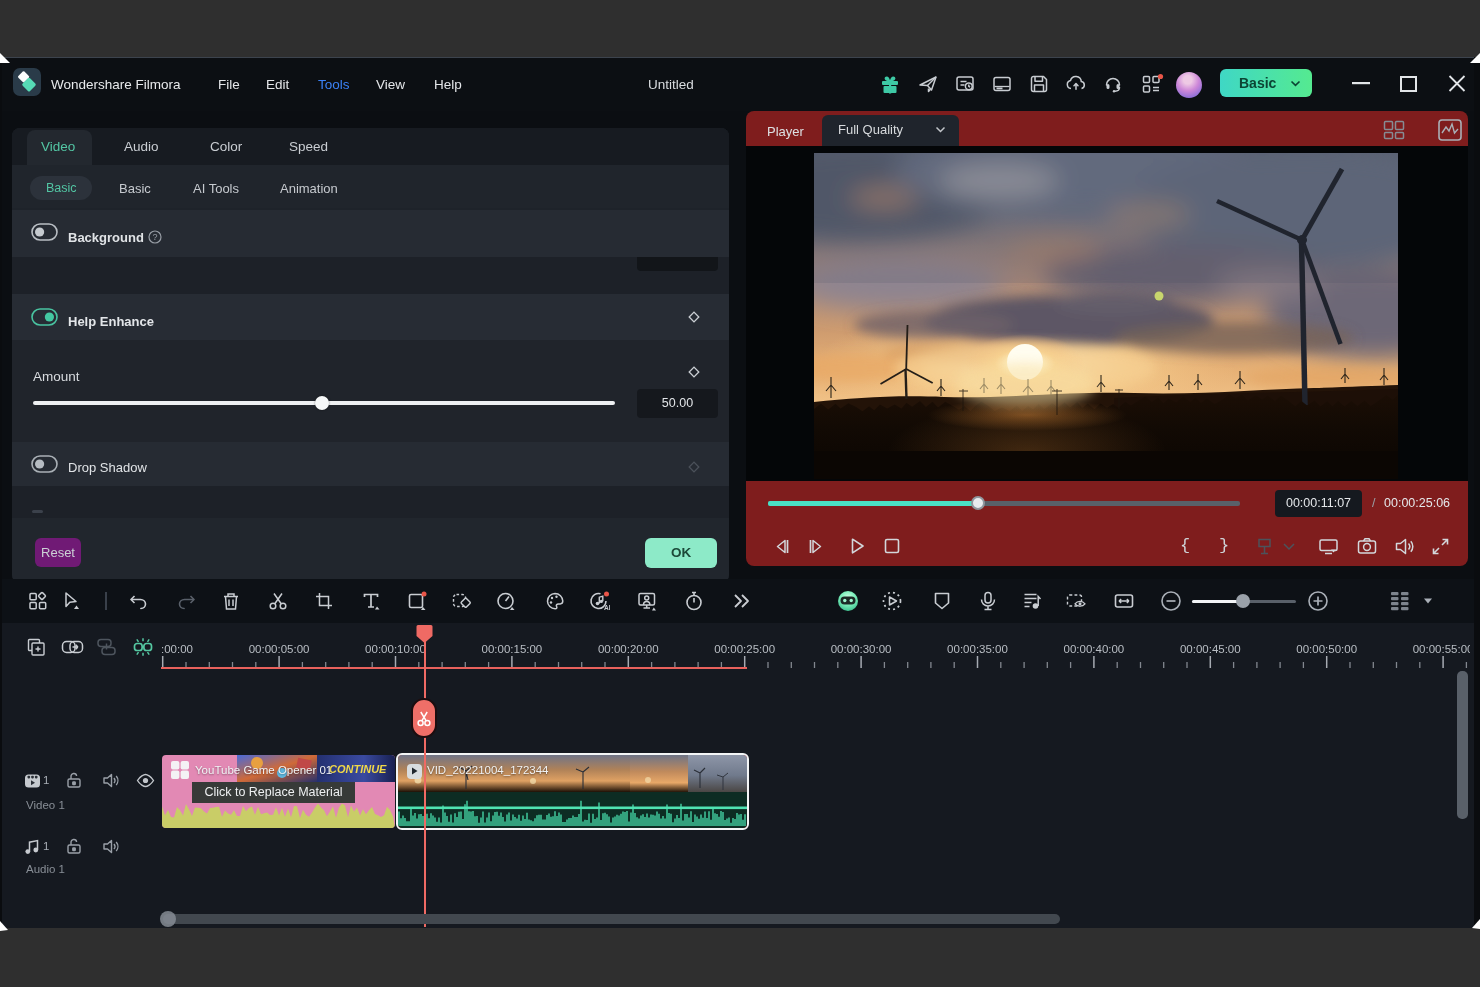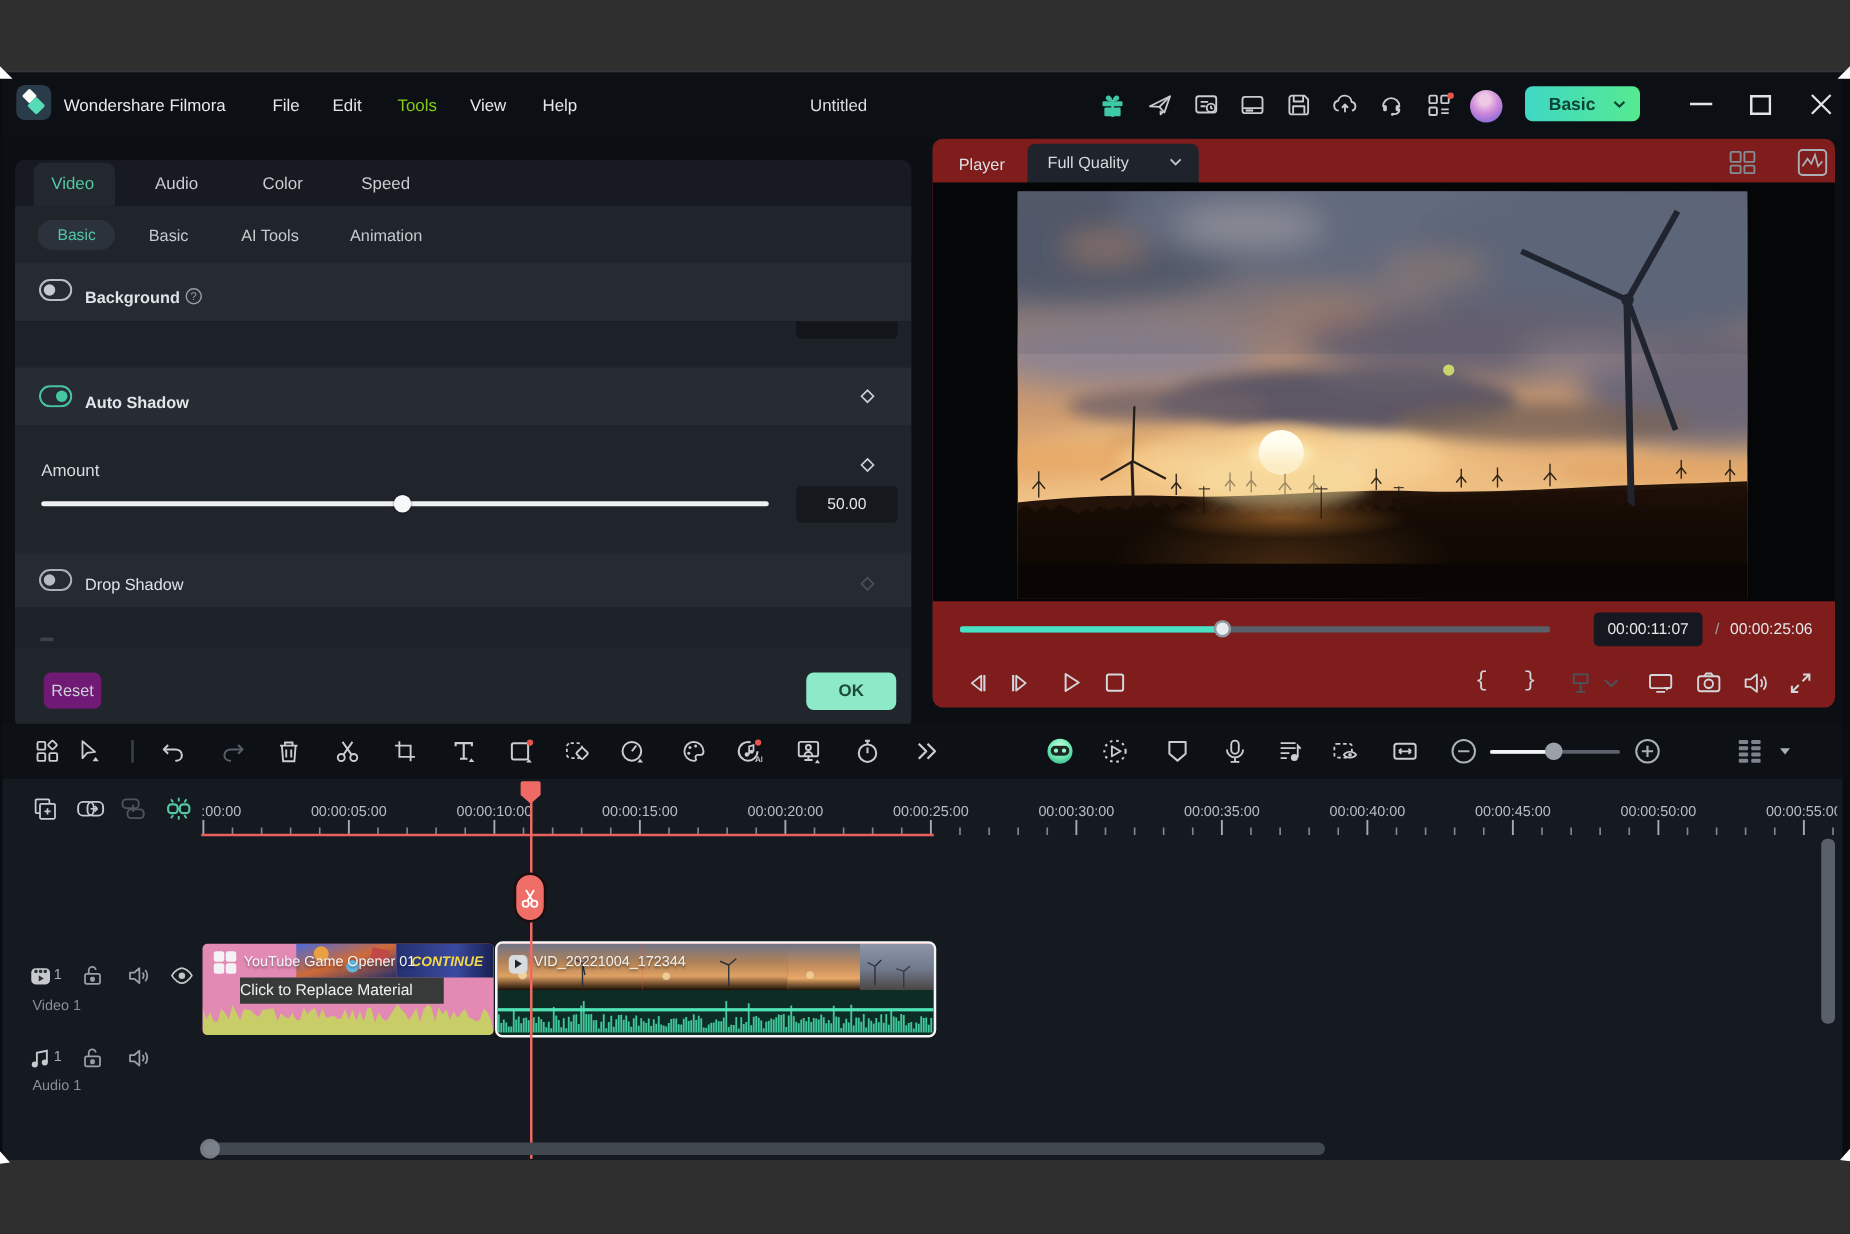--- a/index.html
+++ b/index.html
@@ -14,21 +14,21 @@
 <div class="a" id="titlebar" style="left:0;top:0;width:1472px;height:53px;background:#0c0f13">
   <div class="a" style="left:11px;top:10px;width:28px;height:28px;border-radius:7px;background:#2a3b49">
     <svg width="28" height="28" viewBox="0 0 28 28">
           <rect x="6.3" y="4.5" width="8.6" height="8.6" rx="1.2" fill="#fbfdfd" transform="rotate(45 10.6 8.8)"></rect>
           <rect x="10.8" y="11.4" width="10.4" height="10.4" rx="1.5" fill="#56dbb6" transform="rotate(45 16 16.6)"></rect>
         </svg>
   </div>
   <div class="a" style="left:49px;top:26px;transform:translateY(-50%);color:#e8eaec;font-size:13.5px">Wondershare Filmora</div>
   <div class="a" style="left:216px;top:19px;color:#e4e6e9;font-size:13.5px">File</div>
   <div class="a" style="left:264px;top:19px;color:#e4e6e9;font-size:13.5px">Edit</div>
-  <div class="a" style="left:316px;top:19px;color:#84cc16;font-size:13.5px">Tools</div>
+  <div class="a" style="left:316px;top:19px;color:#3b82f6;font-size:13.5px">Tools</div>
   <div class="a" style="left:374px;top:19px;color:#e4e6e9;font-size:13.5px">View</div>
   <div class="a" style="left:432px;top:19px;color:#e4e6e9;font-size:13.5px">Help</div>
   <div class="a" style="left:646px;top:19px;color:#dadde0;font-size:13.5px">Untitled</div>
 
   <div class="a" id="topicons" style="left:0;top:0;width:1472px;height:53px">
     <svg class="ic" style="left:877px;top:15px" width="22" height="22" viewBox="0 0 22 22">
           <g fill="#3ec9a5">
             <rect x="3" y="8" width="16" height="4" rx="1"></rect>
             <rect x="4.5" y="13" width="13" height="7" rx="1"></rect>
             <path d="M10.2 8c-2.6 0-4.6-1-4.6-2.6 0-1.1.9-2 2-2 1.9 0 3.1 2.1 3.5 4.6zM11.8 8c2.6 0 4.6-1 4.6-2.6 0-1.1-.9-2-2-2-1.9 0-3.1 2.1-3.5 4.6z"></path>
@@ -134,21 +134,21 @@
   <div class="a" style="left:0;top:129px;width:727px;height:37px;background:#1d2128"></div>
   <div class="a" style="left:625px;top:129px;width:81px;height:14px;background:#121519;border-radius:0 0 4px 4px"></div>
 
   <div class="a" style="left:0;top:166px;width:727px;height:46px;background:#272c34"></div>
   <div class="a" id="tg-ae" style="left:19px;top:180px">
         <svg width="27" height="18" viewBox="0 0 27 18">
           <rect x="1" y="1" width="25" height="16" rx="8" fill="none" stroke="#49c4a1" stroke-width="1.6"></rect>
           <circle cx="18.4" cy="9" r="4.6" fill="#43c8a1"></circle>
         </svg>
       </div>
-  <div class="a" style="left:56px;top:186px;color:#e3e6e9;font-size:13px;font-weight:bold">Auto Shadow</div>
+  <div class="a" style="left:56px;top:186px;color:#e3e6e9;font-size:13px;font-weight:bold">Help Enhance</div>
   <svg class="a" style="left:675px;top:182px" width="14" height="14" viewBox="0 0 14 14">
         <rect x="3.6" y="3.6" width="6.8" height="6.8" fill="none" stroke="#ccd0d5" stroke-width="1.3" transform="rotate(45 7 7)"></rect>
       </svg>
 
   <div class="a" style="left:0;top:212px;width:727px;height:102px;background:#20242b"></div>
   <div class="a" style="left:21px;top:241px;color:#d8dbdf;font-size:13.5px">Amount</div>
   <svg class="a" style="left:675px;top:237px" width="14" height="14" viewBox="0 0 14 14">
         <rect x="3.6" y="3.6" width="6.8" height="6.8" fill="none" stroke="#ccd0d5" stroke-width="1.3" transform="rotate(45 7 7)"></rect>
       </svg>
   <div class="a" style="left:21px;top:273px;width:582px;height:4px;border-radius:2px;background:#eef0f2"></div>
@@ -738,21 +738,21 @@
     </svg>
     <svg class="a" style="left:8px;top:5px" width="20" height="20" viewBox="0 0 20 20">
           <g fill="#f6f8f9" opacity=".95">
             <rect x="1" y="1" width="8.4" height="8.4" rx="2"></rect>
             <rect x="10.6" y="1" width="8.4" height="8.4" rx="2"></rect>
             <rect x="1" y="10.6" width="8.4" height="8.4" rx="2"></rect>
             <rect x="10.6" y="10.6" width="8.4" height="8.4" rx="2"></rect>
           </g>
         </svg>
     <div class="a" style="left:33px;top:9px;color:#f2f4f6;font-size:11.5px;text-shadow:0 1px 2px rgba(0,0,0,.4);white-space:nowrap">YouTube Game Opener 01</div>
-    <div class="a" style="left:30px;top:27px;width:163px;height:21px;background:rgba(42,52,46,.93);color:#eef0f1;font-size:12.5px;text-align:left;line-height:21px;white-space:nowrap">Click to Replace Material</div>
+    <div class="a" style="left:30px;top:27px;width:163px;height:21px;background:rgba(42,52,46,.93);color:#eef0f1;font-size:12.5px;text-align:center;line-height:21px;white-space:nowrap">Click to Replace Material</div>
       </div>
   <div class="a" id="clip2" style="left:394px;top:130px;width:353px;height:77px;border-radius:6px;border:2px solid #f3f5f6;overflow:hidden;background:#ef4444">
     <svg class="a" style="left:0;top:0" width="349" height="73" viewBox="0 0 349 73">
       <defs>
             <linearGradient id="t0" x1="0" y1="0" x2="0" y2="1">
               <stop offset="0" stop-color="#707487"></stop>
               <stop offset=".4" stop-color="#b08258"></stop>
               <stop offset=".7" stop-color="#dfa163"></stop>
               <stop offset="1" stop-color="#1d1006"></stop>
             </linearGradient>

